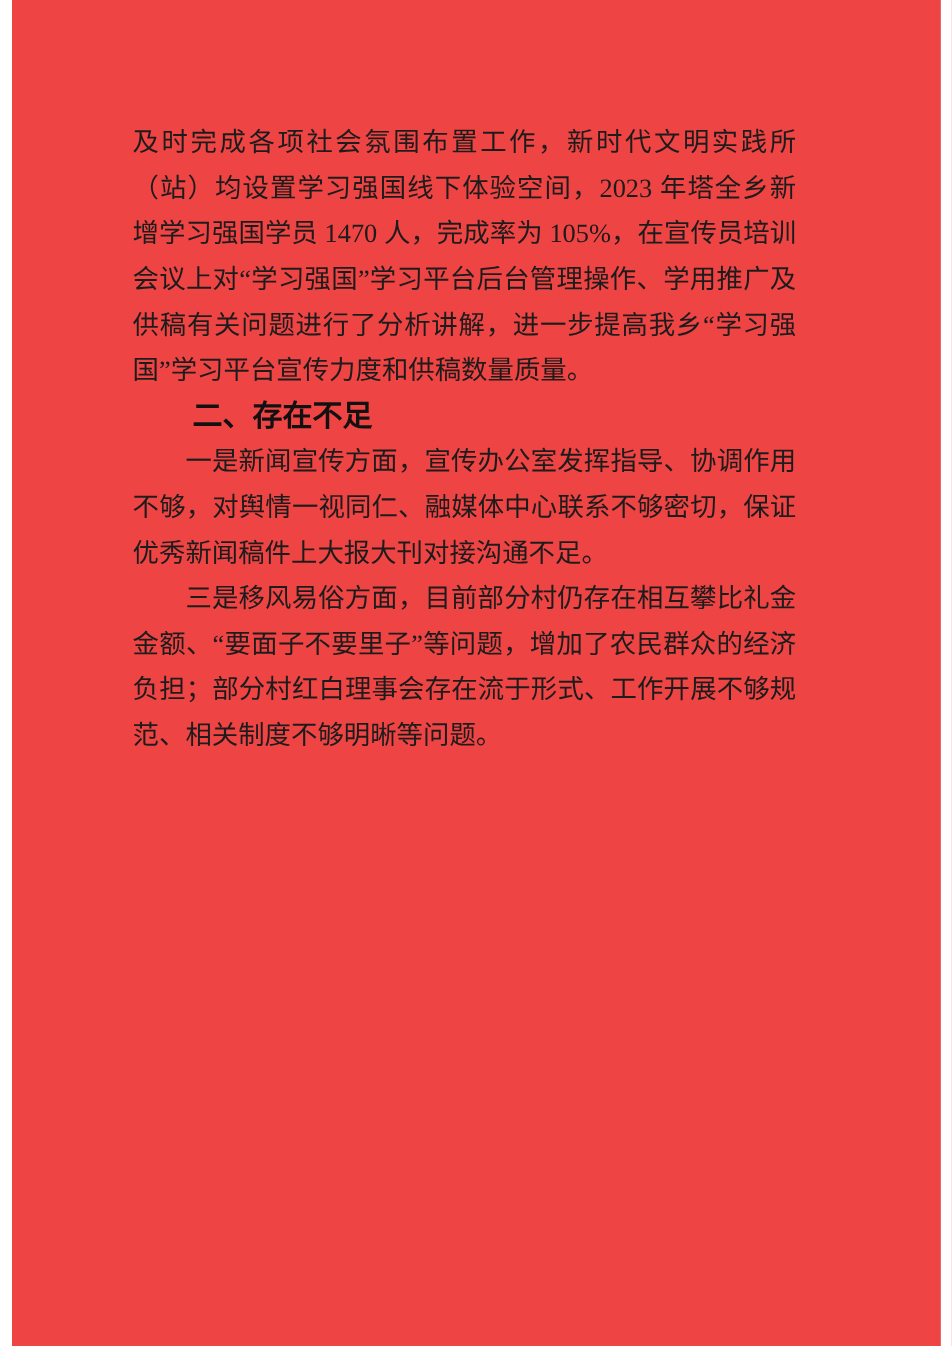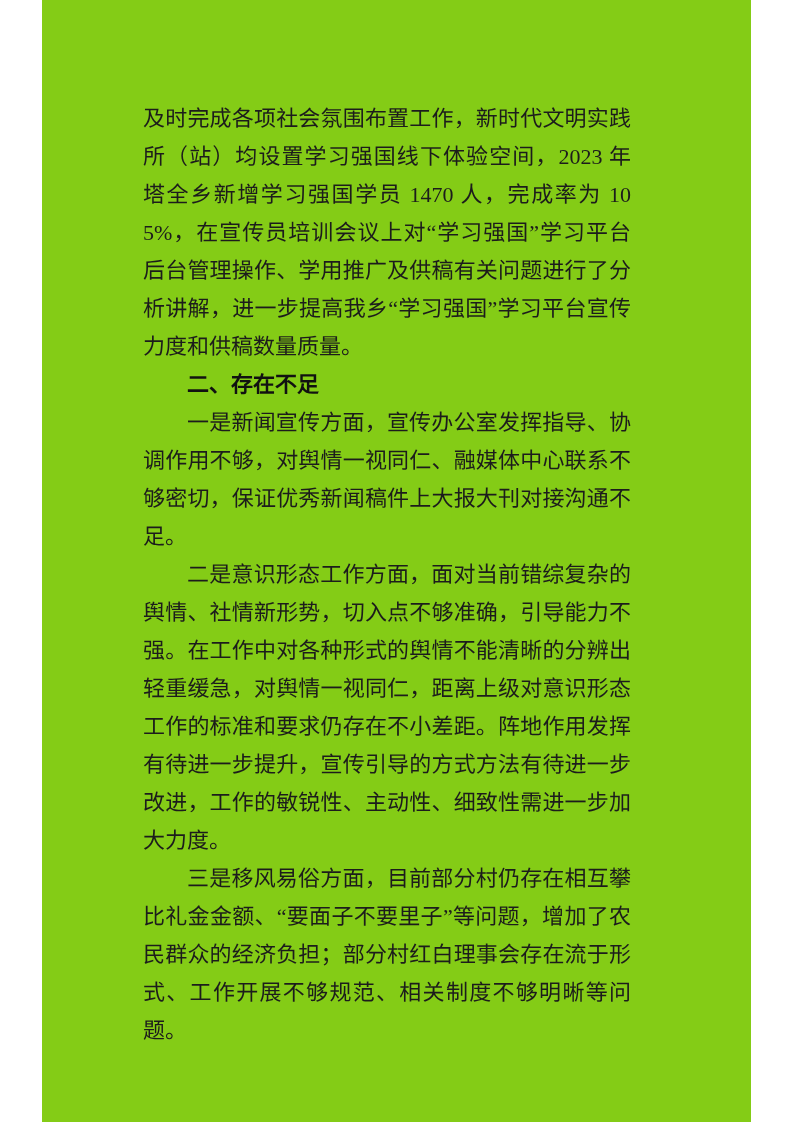--- a/index.html
+++ b/index.html
@@ -3,24 +3,24 @@
 <meta charset="utf-8">
 <title>Document</title>
 <style>
   html, body {
     margin: 0;
     padding: 0;
     background: #ffffff;
   }
   .page {
     position: relative;
-    width: 709px;
+    width: 774px;
     height: 1122px;
     margin: 0 auto;
-    background: #84cc16;
+    background: #ef4444;
     box-sizing: border-box;
     padding: 100px 120px 0 101px;
     overflow: hidden;
   }
   .doc-body {
     font-family: "Liberation Serif", "DejaVu Serif", serif;
     font-size: 22px;
     line-height: 38px;
     color: #1c1c1c;
     text-align: justify;
@@ -31,37 +31,36 @@
     text-indent: 2em;
     word-break: break-all;
   }
   .para.no-indent {
     text-indent: 0;
   }
   .heading {
     margin: 0;
     font-family: "Liberation Sans", "DejaVu Sans", sans-serif;
     font-weight: bold;
-    font-size: 22px;
+    font-size: 25px;
     line-height: 38px;
     color: #111111;
     text-indent: 2em;
   }
 </style>
 </head>
 <body>
 
 <div class="page">
   <div class="doc-body">
 
     <p class="para no-indent">及时完成各项社会氛围布置工作，新时代文明实践所（站）均设置学习强国线下体验空间，2023 年塔全乡新增学习强国学员 1470 人，完成率为 105%，在宣传员培训会议上对“学习强国”学习平台后台管理操作、学用推广及供稿有关问题进行了分析讲解，进一步提高我乡“学习强国”学习平台宣传力度和供稿数量质量。</p>
 
     <h2 class="heading">二、存在不足</h2>
 
     <p class="para">一是新闻宣传方面，宣传办公室发挥指导、协调作用不够，对舆情一视同仁、融媒体中心联系不够密切，保证优秀新闻稿件上大报大刊对接沟通不足。</p>
 
-    <p class="para">二是意识形态工作方面，面对当前错综复杂的舆情、社情新形势，切入点不够准确，引导能力不强。在工作中对各种形式的舆情不能清晰的分辨出轻重缓急，对舆情一视同仁，距离上级对意识形态工作的标准和要求仍存在不小差距。阵地作用发挥有待进一步提升，宣传引导的方式方法有待进一步改进，工作的敏锐性、主动性、细致性需进一步加大力度。</p>
 
     <p class="para">三是移风易俗方面，目前部分村仍存在相互攀比礼金金额、“要面子不要里子”等问题，增加了农民群众的经济负担；部分村红白理事会存在流于形式、工作开展不够规范、相关制度不够明晰等问题。</p>
 
 
   </div>
 </div>
 
 </body></html>

